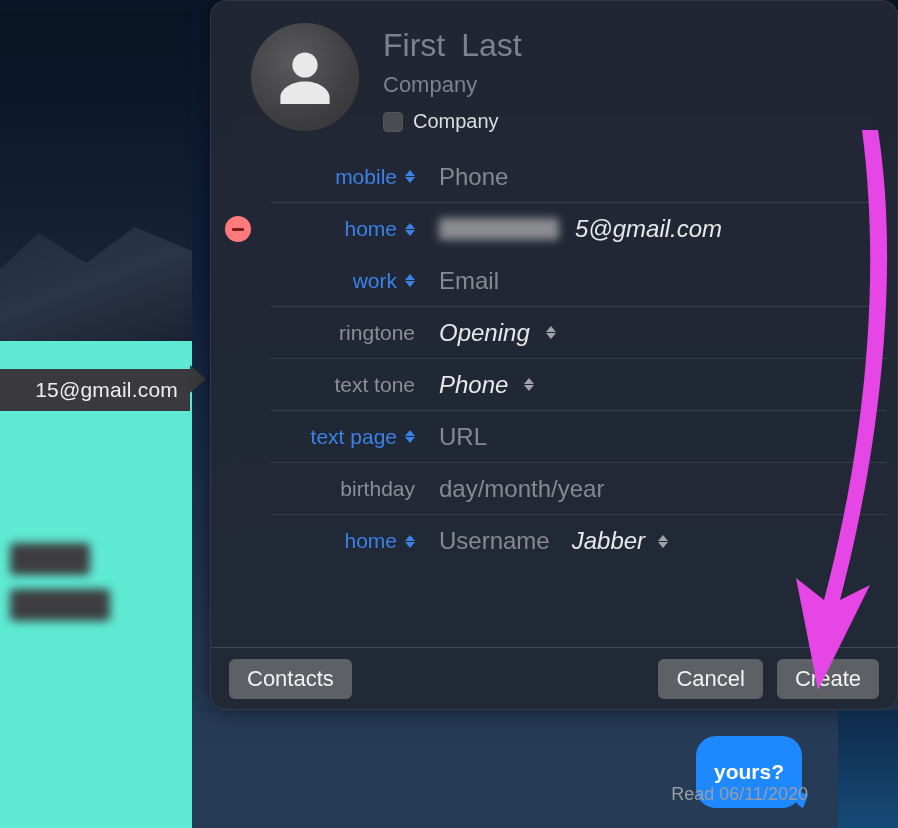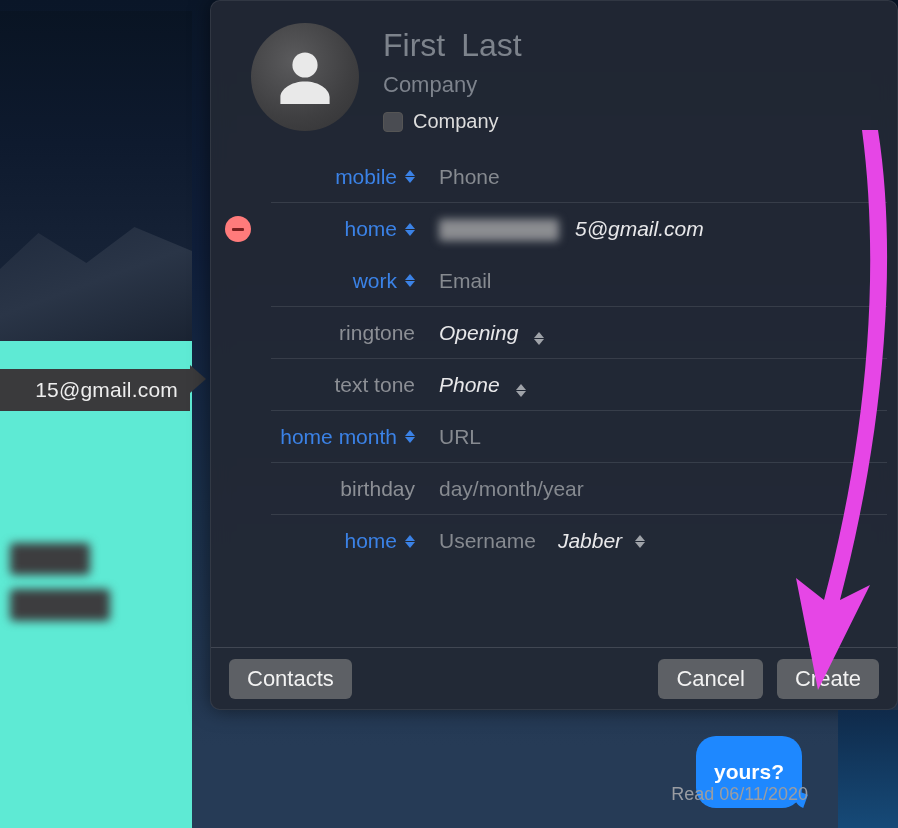--- a/index.html
+++ b/index.html
@@ -44,21 +44,21 @@
   .sidebar-blur1 { top: 532px; width: 80px; height: 32px; }
   .sidebar-blur2 { top: 578px; width: 100px; height: 32px; }
 
   
   .popover {
     position: absolute;
     left: 210px; top: 0;
     width: 688px; height: 710px;
     background: rgba(35, 40, 52, 0.92);
     border: 1px solid rgba(255,255,255,0.08);
-    border-radius: 10px;
+    border-radius: 16px;
     box-shadow: 0 0 20px rgba(0,0,0,0.5);
     display: flex; flex-direction: column;
     backdrop-filter: blur(10px);
   }
   .popover-header {
     display: flex; gap: 24px; padding: 22px 28px 18px 40px;
   }
   .avatar-circle {
     width: 108px; height: 108px; border-radius: 50%;
     background: radial-gradient(circle at 40% 35%, #5b5b5d 0%, #3f3f41 60%, #313133 100%);
@@ -96,22 +96,22 @@
     width: 150px; text-align:right; font-size: 21px;
     display:flex; align-items:center; justify-content:flex-end; gap:8px;
     padding-right: 6px;
   }
   .label-blue { color:#3b82e6; }
   .label-gray { color:#8c8f95; }
   .stepper { display:inline-flex; flex-direction:column; gap:1px; }
   .stepper svg { width:10px; height:6px; fill:#8c8f95; }
   .stepper.blue svg { fill:#3b82e6; }
   .value-col {
-    flex:1; padding-left: 18px; font-size: 21px;
-    display:flex; align-items:flex-end; gap:12px;
+    flex:1; padding-left: 18px; font-size: 24px;
+    display:flex; align-items:center; gap:12px;
   }
   .placeholder { color:#868a90; }
   .value-white { color:#e8e8ea;font-style:italic; }
   .inline-stepper { display:inline-flex; flex-direction:column; gap:1px; margin-left:4px; }
   .inline-stepper svg { width:10px; height:6px; fill:#9fa3a9; }
   .blur-chip {
     display:inline-block; width:120px; height:22px; background:#8b8d91;
     filter: blur(4px); border-radius:3px; margin-right:4px;
   }
 
@@ -278,21 +278,21 @@
             </svg>
           <svg viewBox="0 0 10 6">
               <path d="M0 0 L5 6 L10 0 Z"></path>
             </svg>
         </span>
       </div>
     </div>
 
     <div class="row">
       <div class="label-col label-blue">
-        <span>home month</span>
+        <span>text page</span>
         <span class="stepper blue">
           <svg viewBox="0 0 10 6">
               <path d="M0 6 L5 0 L10 6 Z"></path>
             </svg>
           <svg viewBox="0 0 10 6">
               <path d="M0 0 L5 6 L10 0 Z"></path>
             </svg>
         </span>
       </div>
       <div class="value-col">

